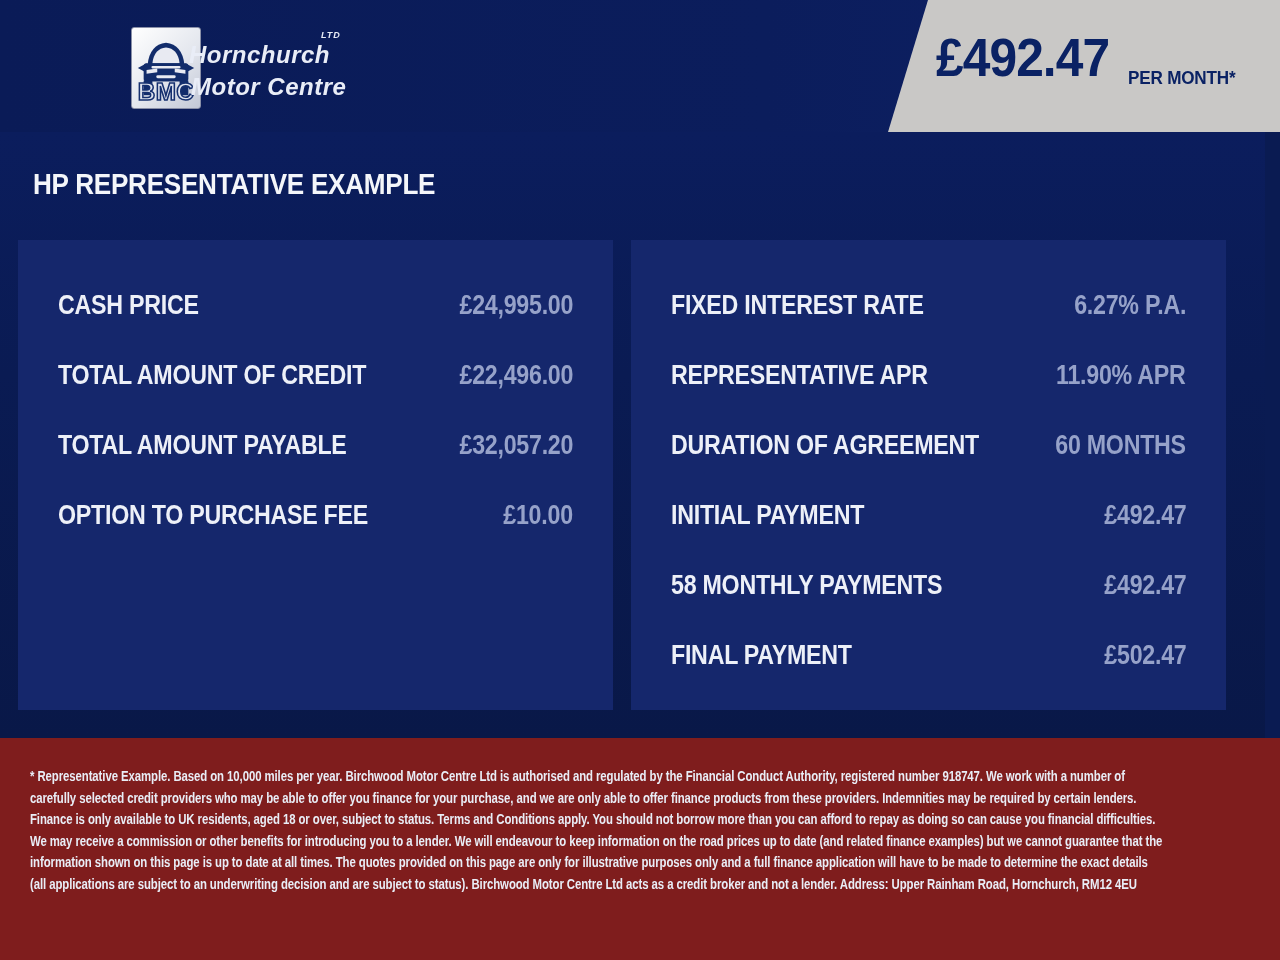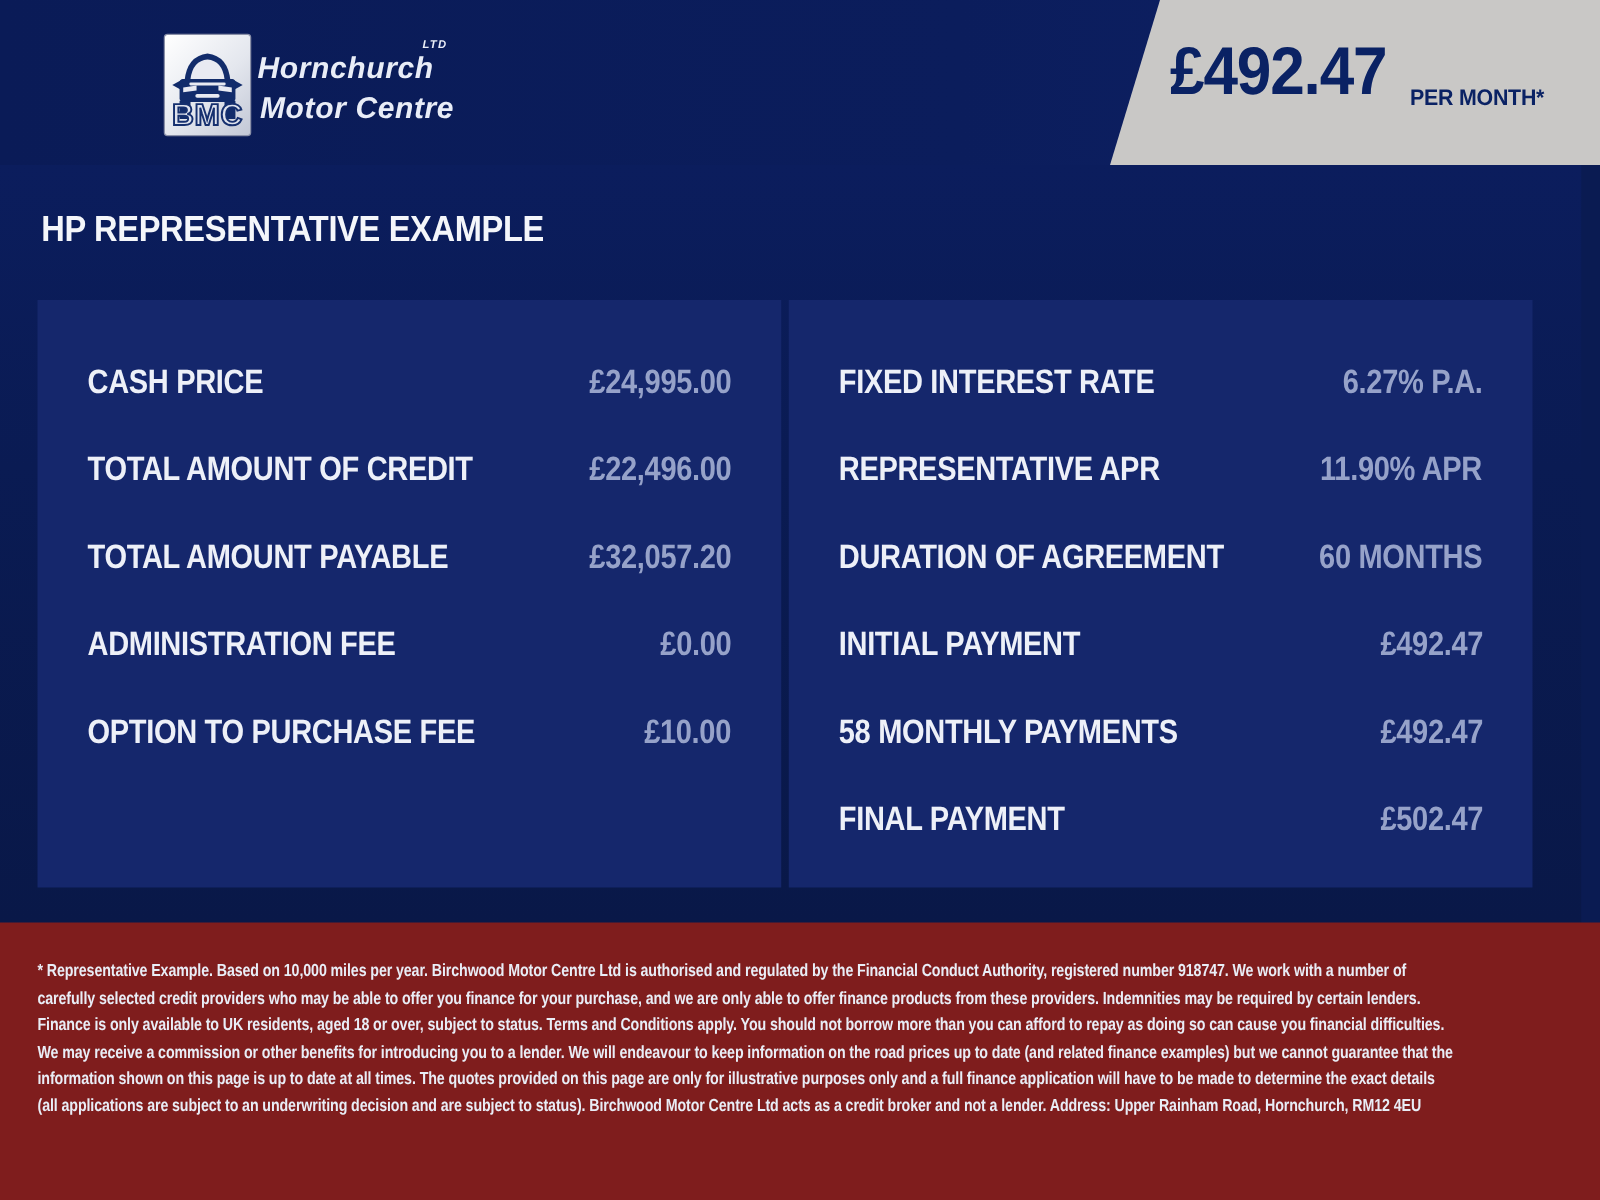--- a/index.html
+++ b/index.html
@@ -13,21 +13,21 @@
     position: absolute; left: 0; top: 0; width: 1280px; height: 132px;
     background: linear-gradient(90deg, #0A1B57 0%, #0B1D5C 60%, #0E2166 100%);
   }
   .logo-box {
     position: absolute; left: 95px; top: 27px; width: 70px; height: 82px;
     background: linear-gradient(135deg, #ffffff 0%, #e4e7ee 55%, #c3c8d6 100%);
     border: 1px solid #8a90a8; border-radius: 3px; margin-left: 36px;
   }
   .logo-box svg { width: 100%; height: 100%; display: block; }
 
-  .brand { position: absolute; left: 175px; top: 28px; width: 200px; height: 80px; color: #e9edf7; margin-left: 17px; }
+  .brand { position: absolute; left: 175px; top: 28px; width: 200px; height: 80px; color: #e9edf7; }
   .brand .ltd {
     position: absolute; left: 146px; top: 2px; font-size: 9px; font-weight: 700;
     font-style: italic; letter-spacing: 1px;
   }
   .brand .line1 {
     position: absolute; left: 14px; top: 13px; font-size: 24px; font-weight: 600;
     font-style: italic; letter-spacing: 0.5px; white-space: nowrap;
   }
   .brand .line2 {
     position: absolute; left: 16px; top: 45px; font-size: 24px; font-weight: 600;
@@ -61,21 +61,21 @@
     position: absolute; left: 33px; top: 36px; color: #F4F6FA;
     font-size: 29px; font-weight: 700; letter-spacing: -0.3px; white-space: nowrap;
     transform: scaleX(0.9); transform-origin: left top;
   }
 
   .panel {
     position: absolute; top: 108px; width: 595px; height: 470px;
     background: #15276C; padding: 30px 40px 20px 40px;
     display: flex; flex-direction: column;
   }
-  .panel.left  { left: 30px; }
+  .panel.left  { left: 18px; }
   .panel.right { left: 631px; }
 
   .row {
     height: 70px; display: flex; align-items: center; justify-content: space-between;
   }
   .row .label {
     color: #EDF0F8; font-size: 27px; font-weight: 700; letter-spacing: -0.3px;
     white-space: nowrap; transform: scaleX(0.86); transform-origin: left center;
   }
   .row .value {
@@ -141,24 +141,20 @@
       </div>
       <div class="row">
         <span class="label">TOTAL AMOUNT OF CREDIT</span>
         <span class="value">£22,496.00</span>
       </div>
       <div class="row">
         <span class="label">TOTAL AMOUNT PAYABLE</span>
         <span class="value">£32,057.20</span>
       </div>
       <div class="row">
-        <span class="label">ADMINISTRATION FEE</span>
-        <span class="value">£0.00</span>
-      </div>
-      <div class="row">
         <span class="label">OPTION TO PURCHASE FEE</span>
         <span class="value">£10.00</span>
       </div>
     </div>
 
     <div class="panel right">
       <div class="row">
         <span class="label">FIXED INTEREST RATE</span>
         <span class="value">6.27% P.A.</span>
       </div>

